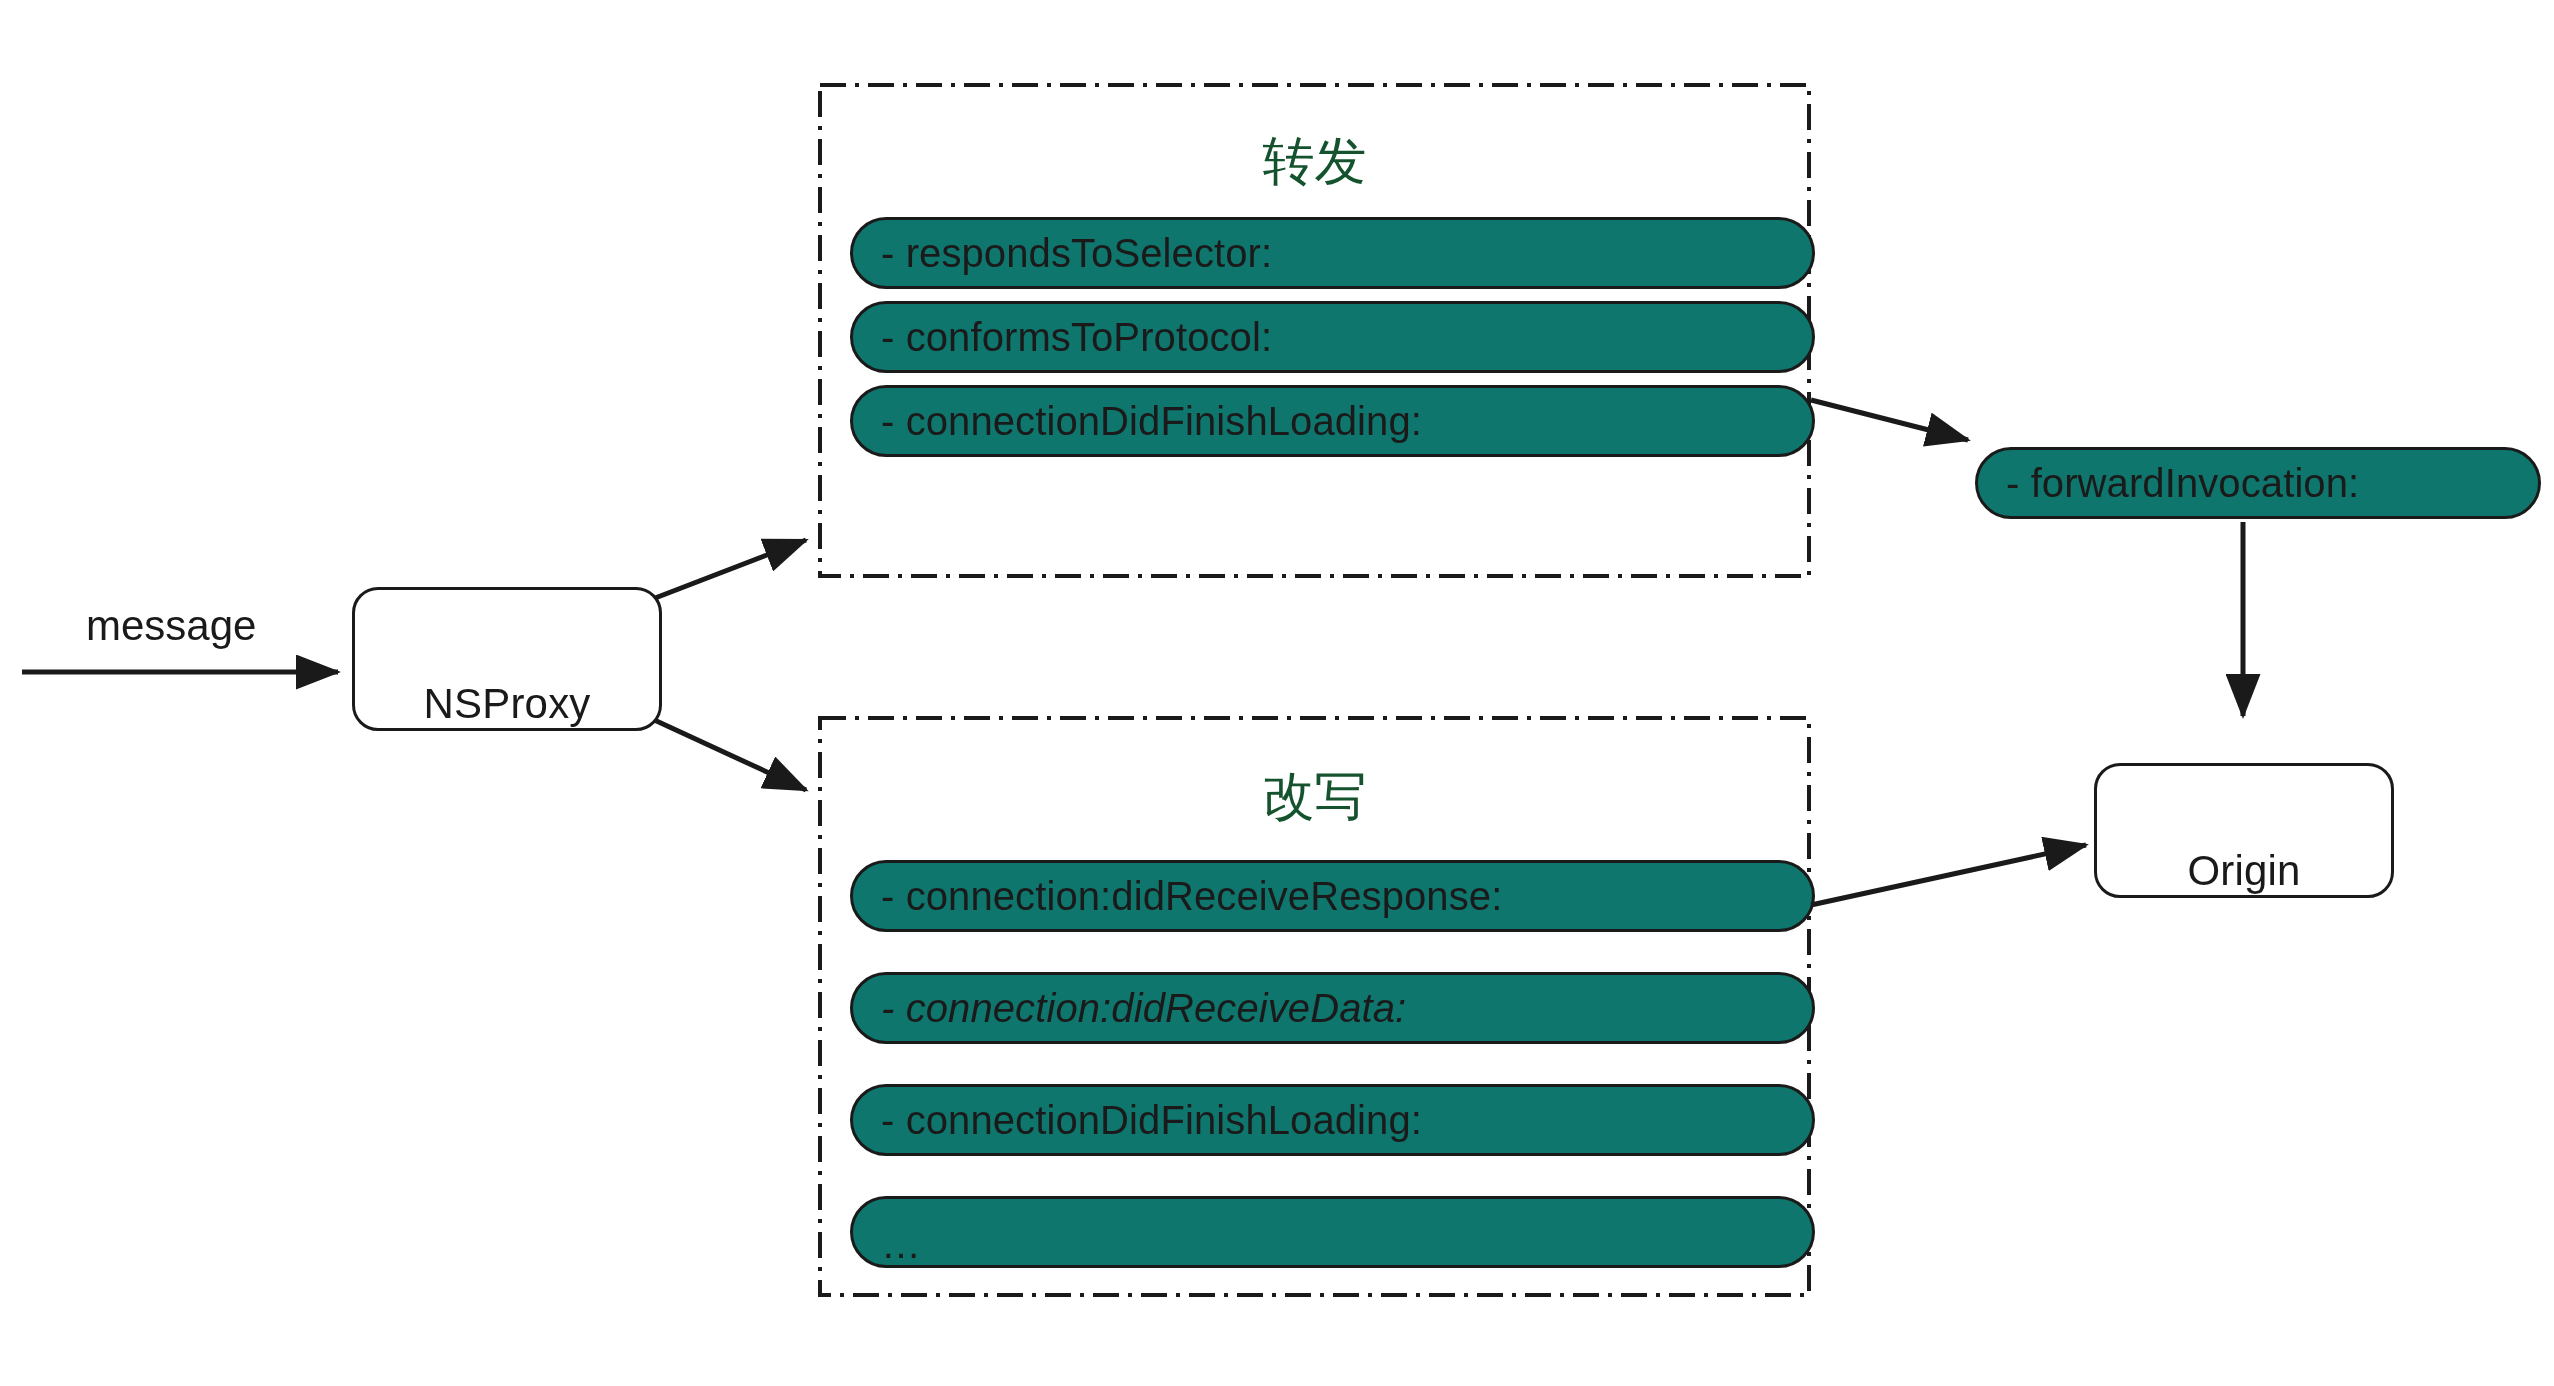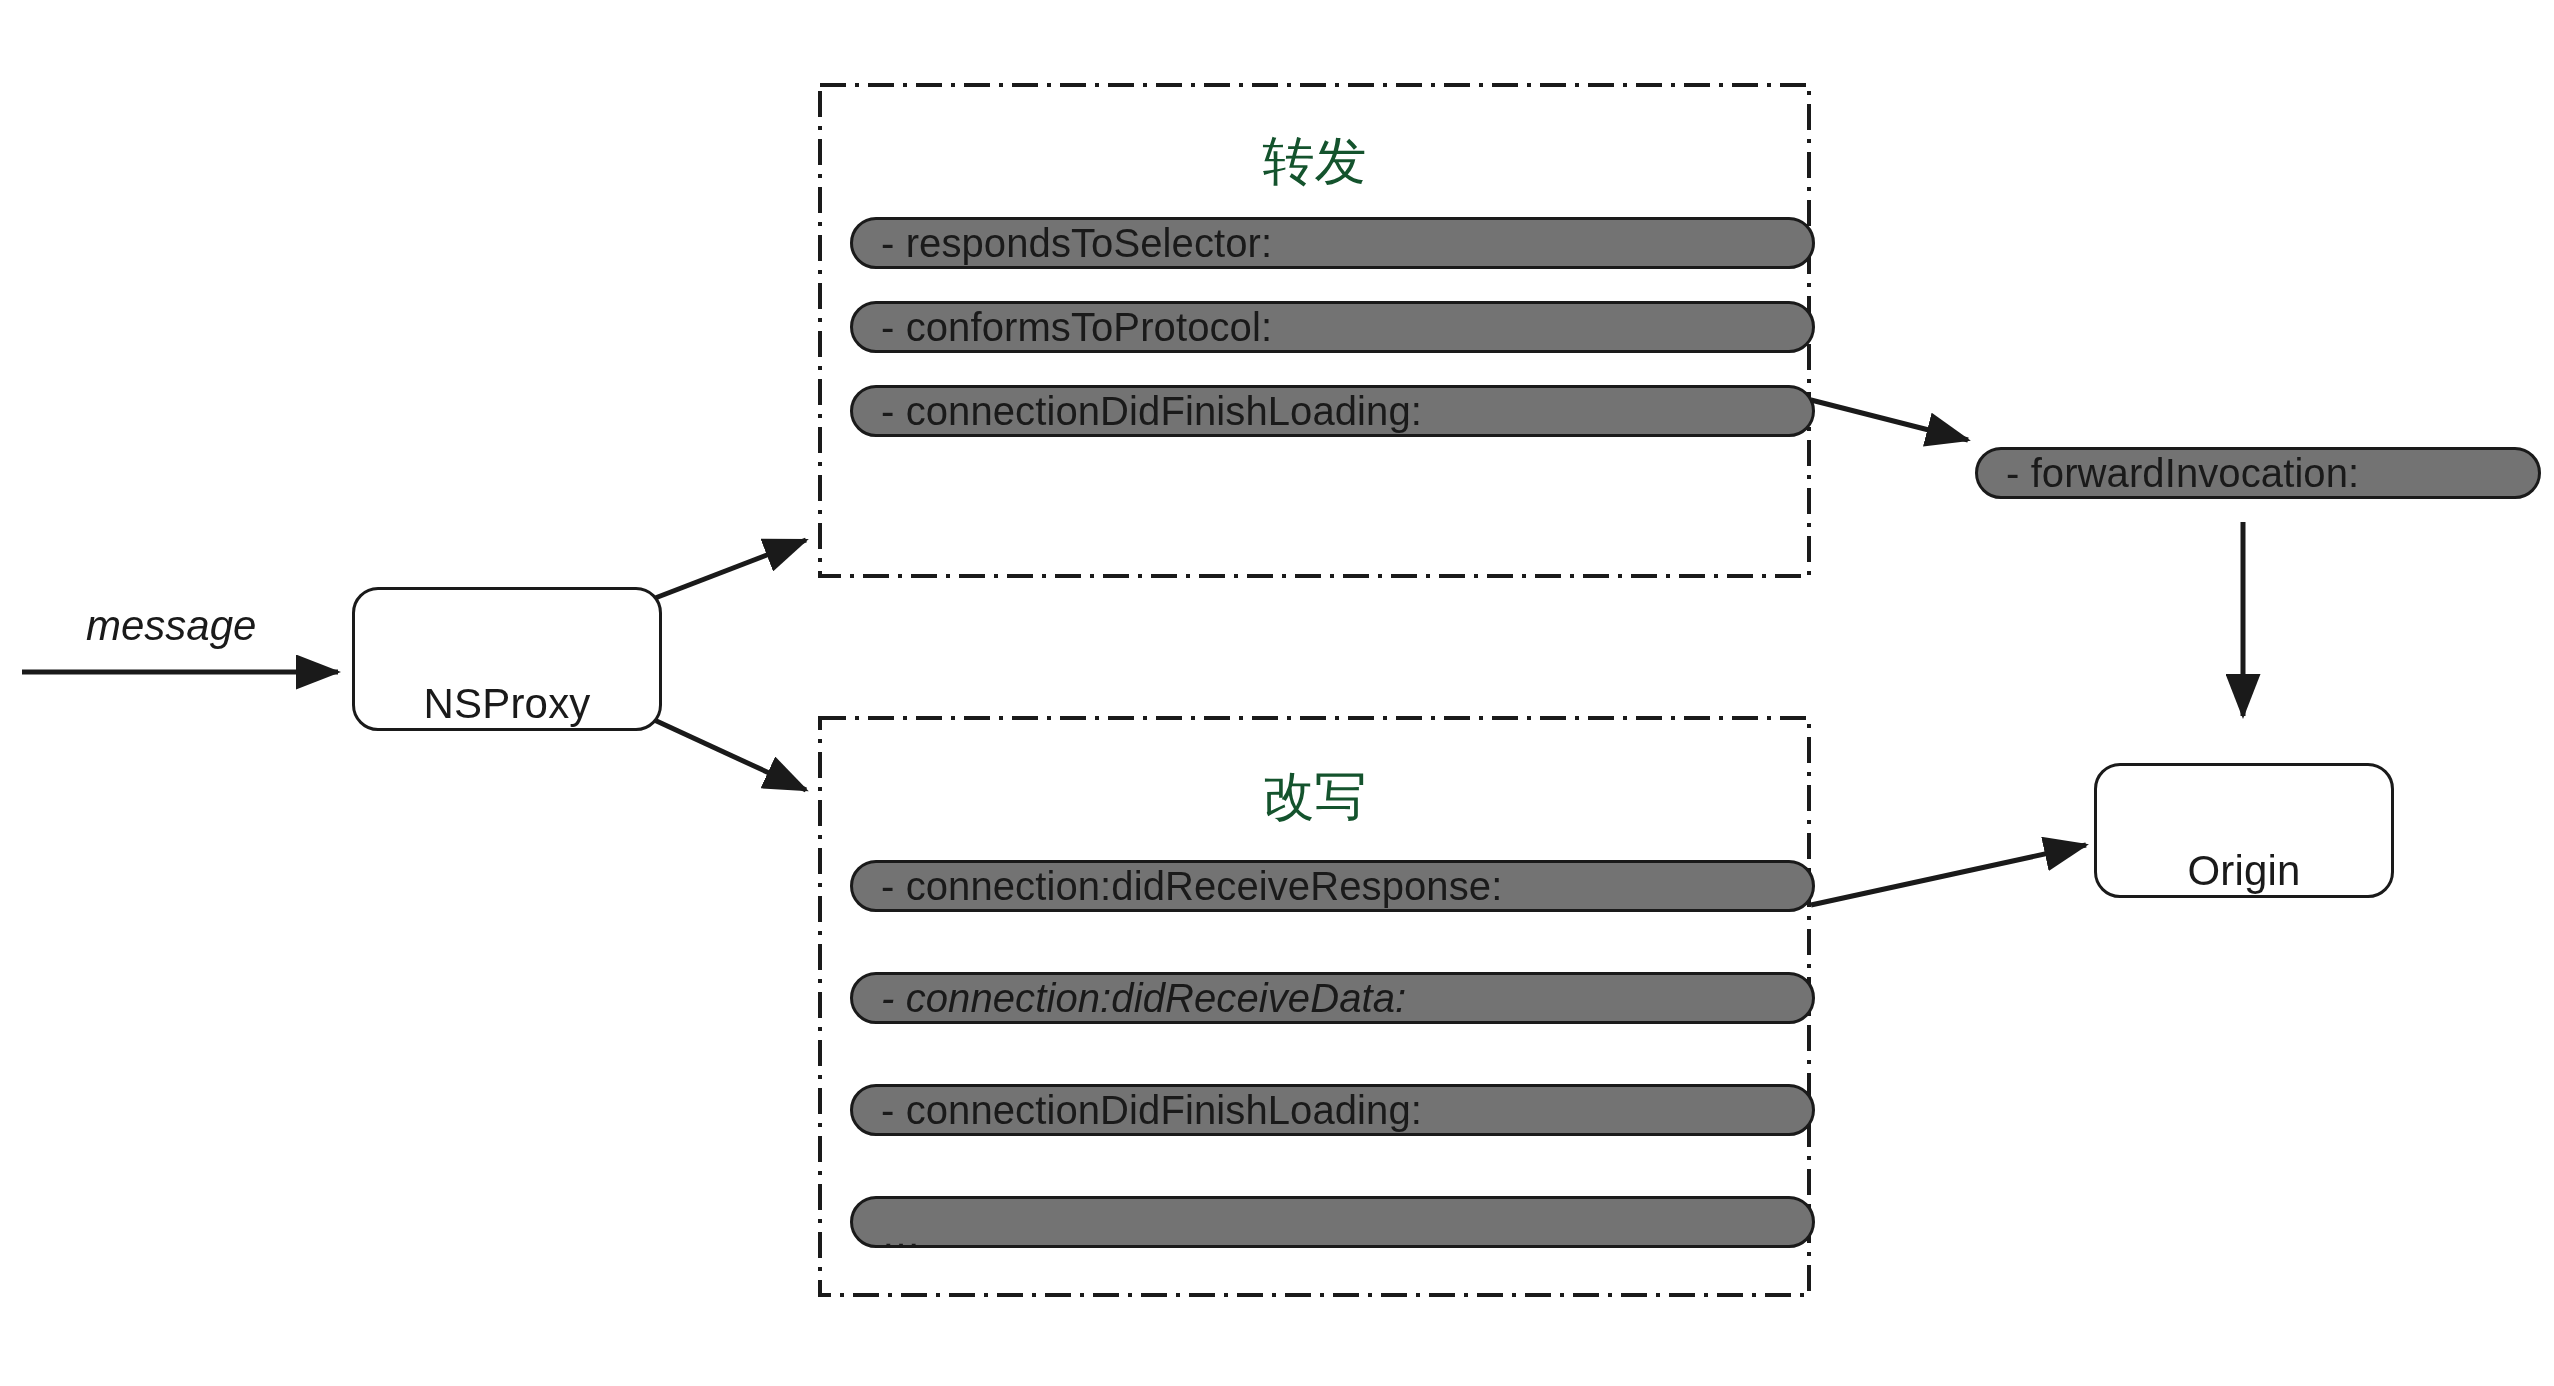--- a/index.html
+++ b/index.html
@@ -86,22 +86,22 @@
     z-index: 4;
   }
   #group-forward .group-title { top: 42px; }
   #group-rewrite .group-title { top: 44px; }
   
   .pill {
     position: absolute;
     box-sizing: border-box;
     border: 3px solid #1a1a1a;
     border-radius: 40px;
-    background: #737373;
-    height: 52px;
+    background: #0f766e;
+    height: 72px;
     display: flex;
     align-items: center;
     padding-left: 28px;
     font-size: 40px;
     color: #1a1a1a;
     letter-spacing: 0.1px;
     z-index: 5;
     white-space: nowrap;
   }
   .pill.in-group {
@@ -118,21 +118,20 @@
   .edge-label {
     position: absolute;
     font-size: 42px;
     color: #1a1a1a;
     white-space: nowrap;
     z-index: 6;
   }
   #label-message {
     left: 86px;
     top: 602px;
-    font-style: italic;
   }
   
   #connectors {
     position: absolute;
     left: 0;
     top: 0;
     width: 2554px;
     height: 1386px;
     z-index: 3;
     pointer-events: none;

